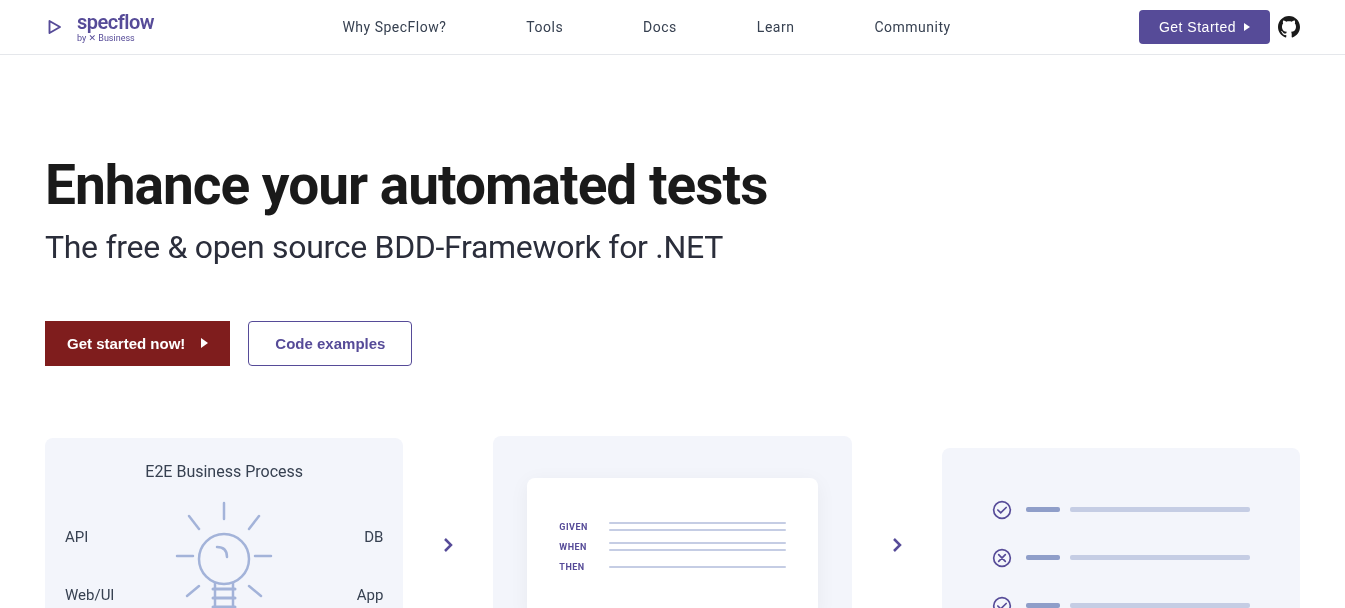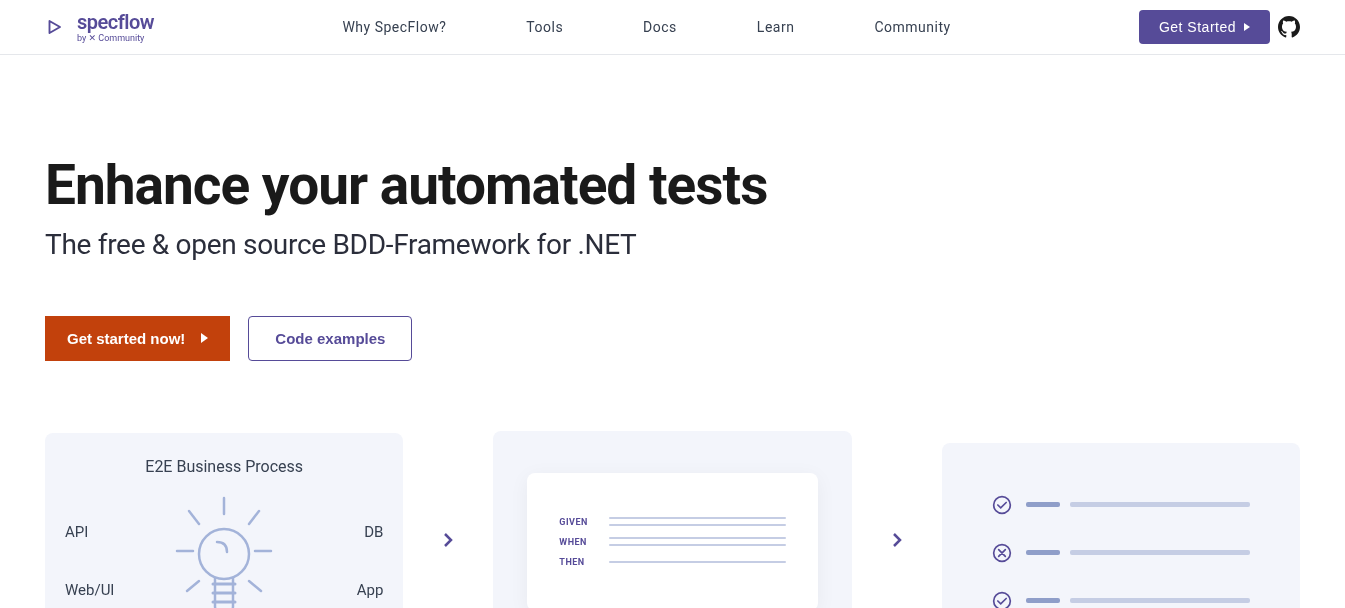--- a/index.html
+++ b/index.html
@@ -85,33 +85,33 @@
       max-width: 1345px;
     }
     .hero-title {
       font-size: 55px;
       font-weight: 700;
       color: #1a1a1a;
       letter-spacing: -1px;
       line-height: 1.1;
     }
     .hero-subtitle {
-      font-size: 28px;
+      font-size: 32px;
       font-weight: 400;
       color: #2b2e3b;
       margin-top: 12px;
       letter-spacing: -0.3px;
     }
     .hero-buttons {
       display: flex;
       gap: 18px;
       margin-top: 55px;
     }
     .btn-primary {
-      background: #c2410c;
+      background: #7f1d1d;
       color: #fff;
       padding: 13px 22px;
       border-radius: 0;
       font-size: 15px;
       font-weight: 600;
       display: flex;
       align-items: center;
       gap: 16px;
       cursor: pointer;
       border: none;
@@ -259,21 +259,21 @@
 </head>
 <body>
 
 <header class="header">
   <div class="logo">
     <svg class="logo-icon" viewBox="0 0 24 24">
       <path fill="none" stroke="#564b98" stroke-width="2.5" stroke-linejoin="round" d="M6 4 L20 12 L6 20 Z"></path>
     </svg>
     <div class="logo-text">
       <span class="logo-main">specflow</span>
-      <span class="logo-sub">by ✕ Community</span>
+      <span class="logo-sub">by ✕ Business</span>
     </div>
   </div>
 
   <nav class="nav">
     <span class="nav-item">Why SpecFlow?</span>
     <span class="nav-item">Tools</span>
     <span class="nav-item">Docs</span>
     <span class="nav-item">Learn</span>
     <span class="nav-item">Community</span>
   </nav>

